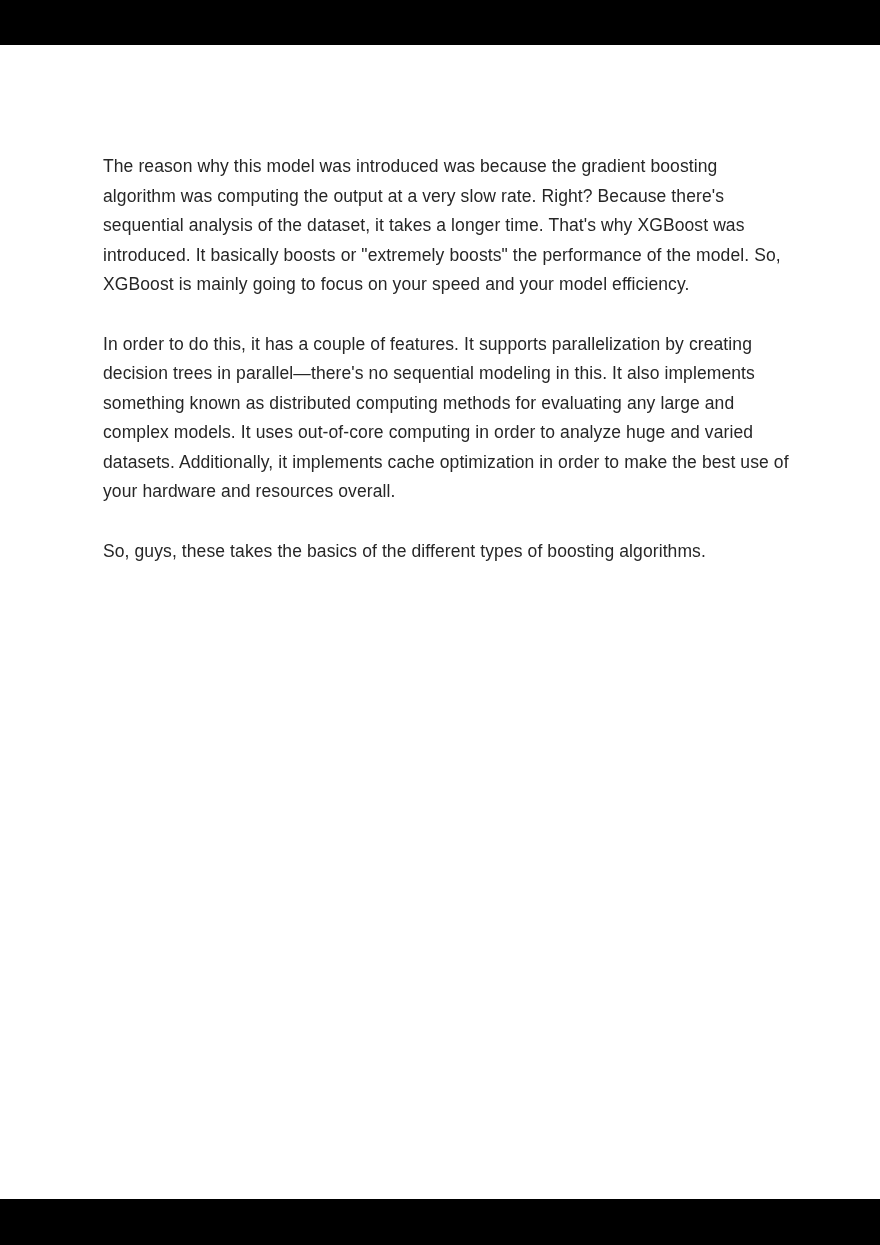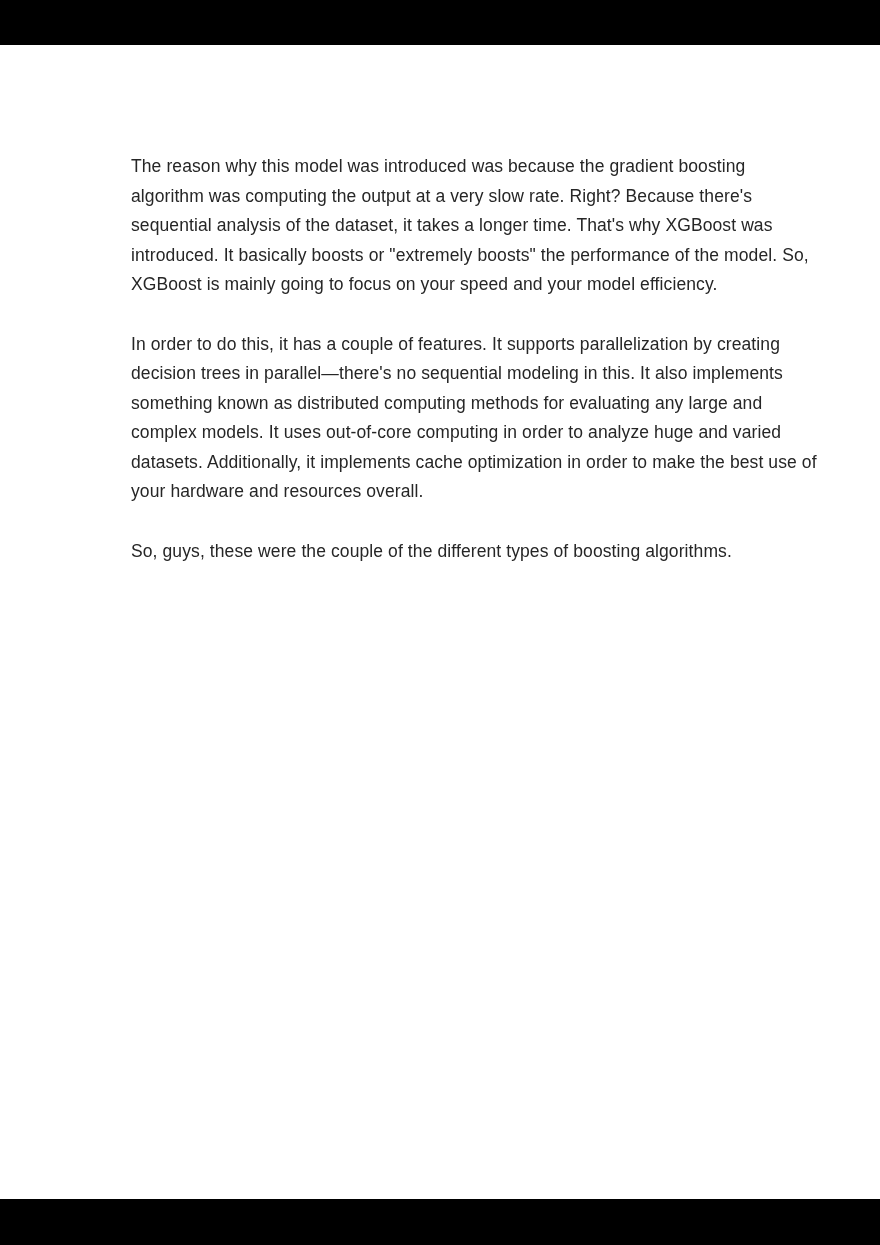--- a/index.html
+++ b/index.html
@@ -31,21 +31,20 @@
   }
   .document-page {
     position: absolute;
     top: 152px;
     left: 103px;
     width: 700px;
     color: #262626;
     font-size: 17.5px;
     line-height: 29.5px;
     letter-spacing: 0.1px;
-    margin-left: 28px;
   }
   .document-page p {
     margin: 0 0 30px 0;
     white-space: pre-line;
   }
   .document-page p:last-child {
     margin-bottom: 0;
   }
 </style>
 </head>
@@ -58,16 +57,16 @@
 algorithm was computing the output at a very slow rate. Right? Because there's
 sequential analysis of the dataset, it takes a longer time. That's why XGBoost was
 introduced. It basically boosts or "extremely boosts" the performance of the model. So,
 XGBoost is mainly going to focus on your speed and your model efficiency.</p>
   <p>In order to do this, it has a couple of features. It supports parallelization by creating
 decision trees in parallel—there's no sequential modeling in this. It also implements
 something known as distributed computing methods for evaluating any large and
 complex models. It uses out-of-core computing in order to analyze huge and varied
 datasets. Additionally, it implements cache optimization in order to make the best use of
 your hardware and resources overall.</p>
-  <p>So, guys, these were the couple of the different types of boosting algorithms.</p>
+  <p>So, guys, these takes the basics of the different types of boosting algorithms.</p>
 </div>
 
 <div class="letterbox-bar bottom"></div>
 
 </body></html>

